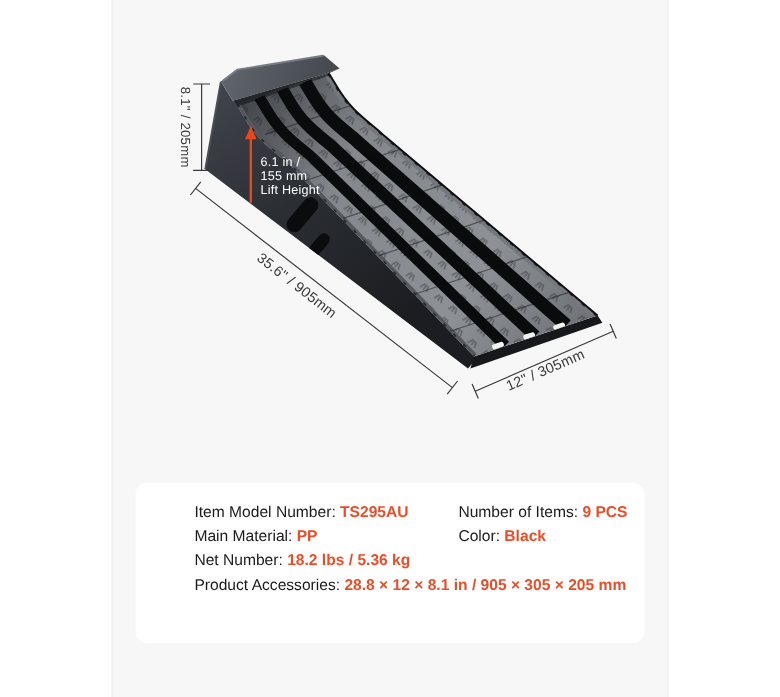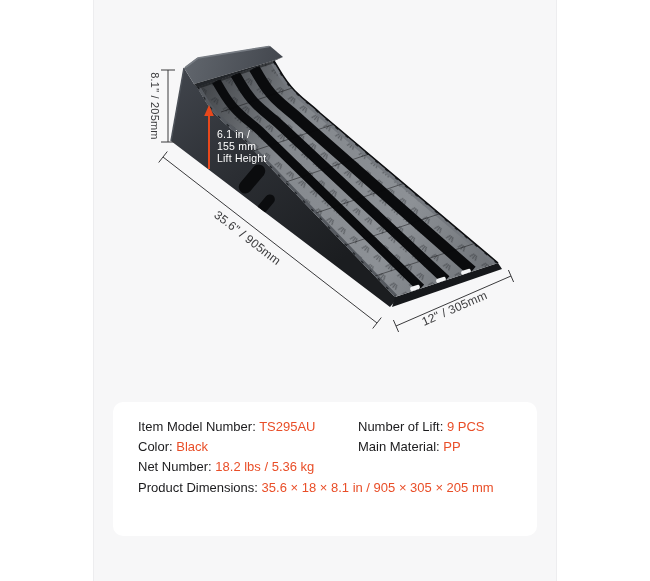--- a/index.html
+++ b/index.html
@@ -21,22 +21,22 @@
   .panel{
     position:absolute;left:113px;top:402px;width:424px;height:134px;
     background:#ffffff;border-radius:10px;z-index:3;
     box-sizing:border-box;padding:14px 10px 0 25px;
   }
   .specs{
     display:grid;grid-template-columns:220px 1fr;grid-auto-rows:20.4px;
     font-size:13px;color:#1b1b1d;align-items:center;white-space:nowrap;
   }
   .spec-cell.full{grid-column:1 / -1;}
-  .lbl{color:#1b1b1d;}
-  .val{color:var(--accent);font-weight:400;}
+  .lbl{color:#1b1b1d;margin-left:24px;}
+  .val{color:var(--accent);font-weight:700;}
 </style>
 </head>
 <body style="--accent: #E94E28;">
 
 <div class="stage"></div>
 
 <svg class="illustration" width="650" height="581" viewBox="0 0 650 581">
   <defs>
     <linearGradient id="gSide" x1="180" y1="80" x2="330" y2="270" gradientUnits="userSpaceOnUse">
       <stop offset="0" stop-color="#3f434a"></stop>
@@ -139,28 +139,28 @@
   </g>
   <text class="dim-text" transform="translate(456,312) rotate(-23.5)" text-anchor="middle">12" / 305mm</text>
 </svg>
 
 <div class="panel">
   <div class="specs">
     <div class="spec-cell">
       <span class="lbl">Item Model Number: </span><span class="val">TS295AU</span>
     </div>
     <div class="spec-cell">
-      <span class="lbl">Number of Lift: </span><span class="val">9 PCS</span>
+      <span class="lbl">Number of Items: </span><span class="val">9 PCS</span>
+    </div>
+    <div class="spec-cell">
+      <span class="lbl">Main Material: </span><span class="val">PP</span>
     </div>
     <div class="spec-cell">
       <span class="lbl">Color: </span><span class="val">Black</span>
-    </div>
-    <div class="spec-cell">
-      <span class="lbl">Main Material: </span><span class="val">PP</span>
     </div>
     <div class="spec-cell full">
       <span class="lbl">Net Number: </span><span class="val">18.2 lbs / 5.36 kg</span>
     </div>
     <div class="spec-cell full">
-      <span class="lbl">Product Dimensions: </span><span class="val">35.6 × 18 × 8.1 in / 905 × 305 × 205 mm</span>
+      <span class="lbl">Product Accessories: </span><span class="val">28.8 × 12 × 8.1 in / 905 × 305 × 205 mm</span>
     </div>
   </div>
 </div>
 
 </body></html>

